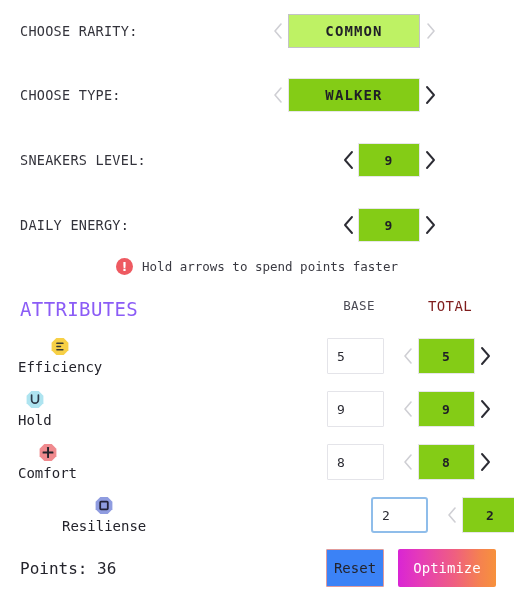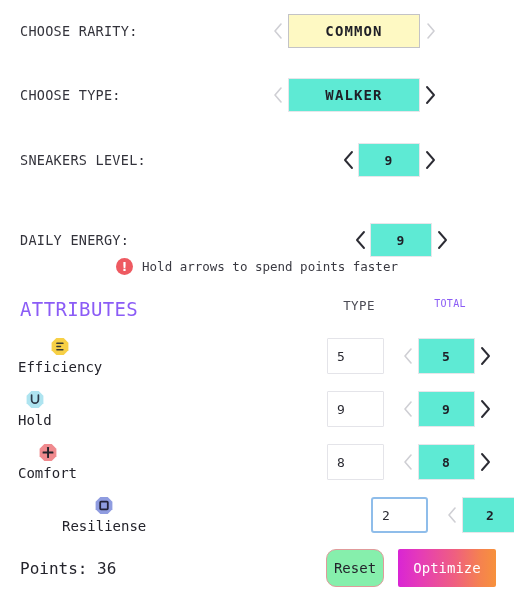--- a/index.html
+++ b/index.html
@@ -50,31 +50,31 @@
     flex: 0 0 auto;
     cursor: pointer;
   }
   .chev svg { display: block; }
   .chev.dark svg { stroke: #2b2b33; }
   .chev.muted svg { stroke: #cfcfd4; }
 
   
   .valbox {
     border: 1px solid #e6e6ea;
-    background: #5eead4;
+    background: #84cc16;
     display: flex;
     align-items: center;
     justify-content: center;
     font-weight: bold;
     letter-spacing: 0.08em;
     color: #1f1f27;
     box-sizing: border-box;
   }
   .valbox.filled {
-    background: #fef9c3;
+    background: #bef264;
     border-color: #c3c3c7;
   }
 
   
   .stepper-wide {
     position: absolute;
     right: 18px;
     display: flex;
     align-items: center;
     gap: 0px;
@@ -153,23 +153,23 @@
     text-align: center;
     font-size: 12.5px;
     letter-spacing: 0.03em;
     color: #4b4b55;
   }
   .attr-head .h-total {
     position: absolute;
     left: 422px;
     width: 56px;
     text-align: center;
-    font-size: 10px;
+    font-size: 14px;
     letter-spacing: 0.03em;
-    color: #8b5cf6;
+    color: #7f1d1d;
   }
 
   
   .attr-row {
     position: absolute;
     left: 0;
     width: 514px;
     height: 46px;
   }
   .attr-name {
@@ -249,29 +249,29 @@
   }
   .reset-btn {
     position: absolute;
     left: 326px;
     top: 50%;
     transform: translateY(-50%);
     width: 58px;
     height: 38px;
     box-sizing: border-box;
     border: 1px solid #e09b9b;
-    background: #86efac;
+    background: #3b82f6;
     color: #23232b;
     font-family: "DejaVu Sans Mono", "Liberation Mono", monospace;
     font-size: 14px;
     display: flex;
     align-items: center;
     justify-content: center;
     cursor: pointer;
-    border-radius: 10px;
+    border-radius: 1px;
   }
   .optimize-btn {
     position: absolute;
     left: 398px;
     top: 50%;
     transform: translateY(-50%);
     width: 98px;
     height: 38px;
     box-sizing: border-box;
     border: 0;
@@ -335,21 +335,21 @@
       </div>
       <div class="valbox">9</div>
       <div class="chev dark">
         <svg width="15" height="22" viewBox="0 0 15 22" fill="none" stroke-width="1.9" stroke-linecap="round" stroke-linejoin="round">
             <polyline points="4,3 11,11 4,19"></polyline>
           </svg>
       </div>
     </div>
   </div>
 
-  <div class="sel-row" style="top:217px;padding-left:12px;">
+  <div class="sel-row" style="top:202px;">
     <div class="sel-label">DAILY ENERGY:</div>
     <div class="stepper-num">
       <div class="chev dark">
         <svg width="15" height="22" viewBox="0 0 15 22" fill="none" stroke-width="1.9" stroke-linecap="round" stroke-linejoin="round">
             <polyline points="11,3 4,11 11,19"></polyline>
           </svg>
       </div>
       <div class="valbox">9</div>
       <div class="chev dark">
         <svg width="15" height="22" viewBox="0 0 15 22" fill="none" stroke-width="1.9" stroke-linecap="round" stroke-linejoin="round">
@@ -361,21 +361,21 @@
 
   <div class="hint">
     <div class="warn-icon">
       <span>!</span>
     </div>
     <div>Hold arrows to spend points faster</div>
   </div>
 
   <div class="attr-head">
     <div class="h-attr">ATTRIBUTES</div>
-    <div class="h-base">TYPE</div>
+    <div class="h-base">BASE</div>
     <div class="h-total">TOTAL</div>
   </div>
 
   <div class="attr-row" style="top:333px;">
     <div class="attr-name">
       <span class="oct">
         <svg width="18" height="18" viewBox="0 0 18 18">
           <polygon points="5.3,0.6 12.7,0.6 17.4,5.3 17.4,12.7 12.7,17.4 5.3,17.4 0.6,12.7 0.6,5.3" fill="#f7d046"></polygon>
           <rect x="5.2" y="5" width="7.4" height="1.5" rx="0.6" fill="#3a3a33"></rect>
           <rect x="5.2" y="8.2" width="5" height="1.5" rx="0.6" fill="#3a3a33"></rect>

